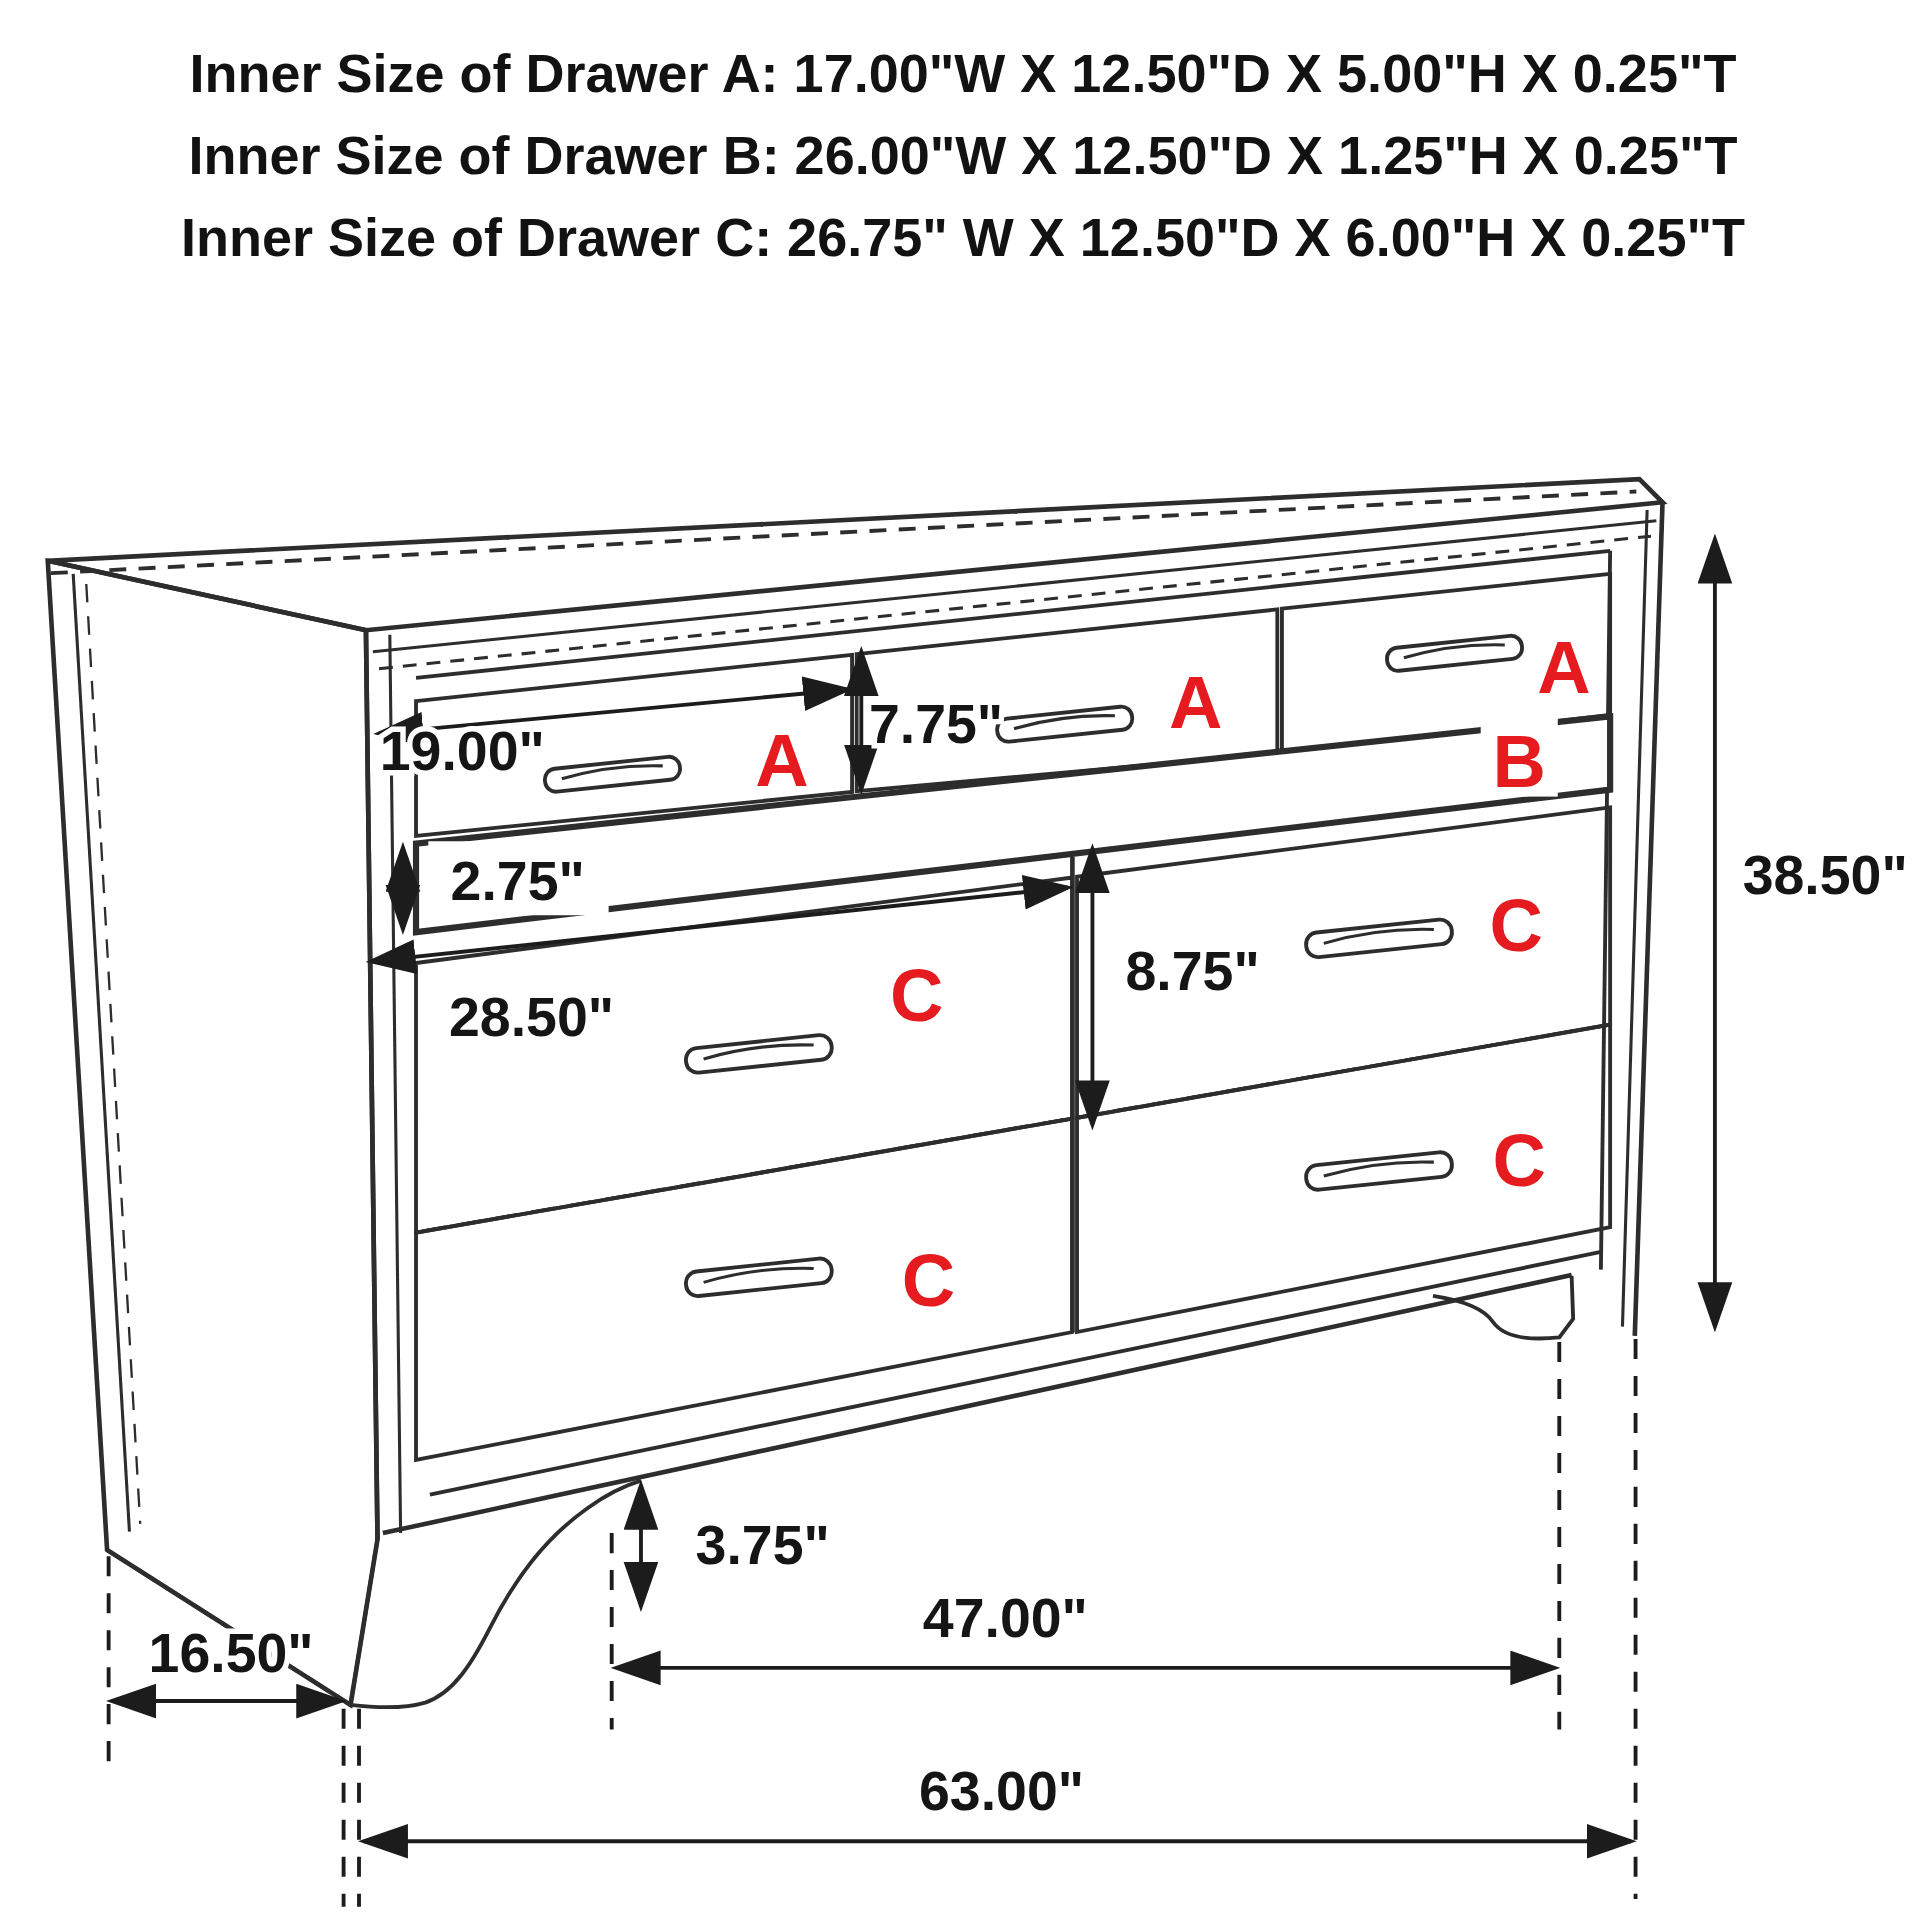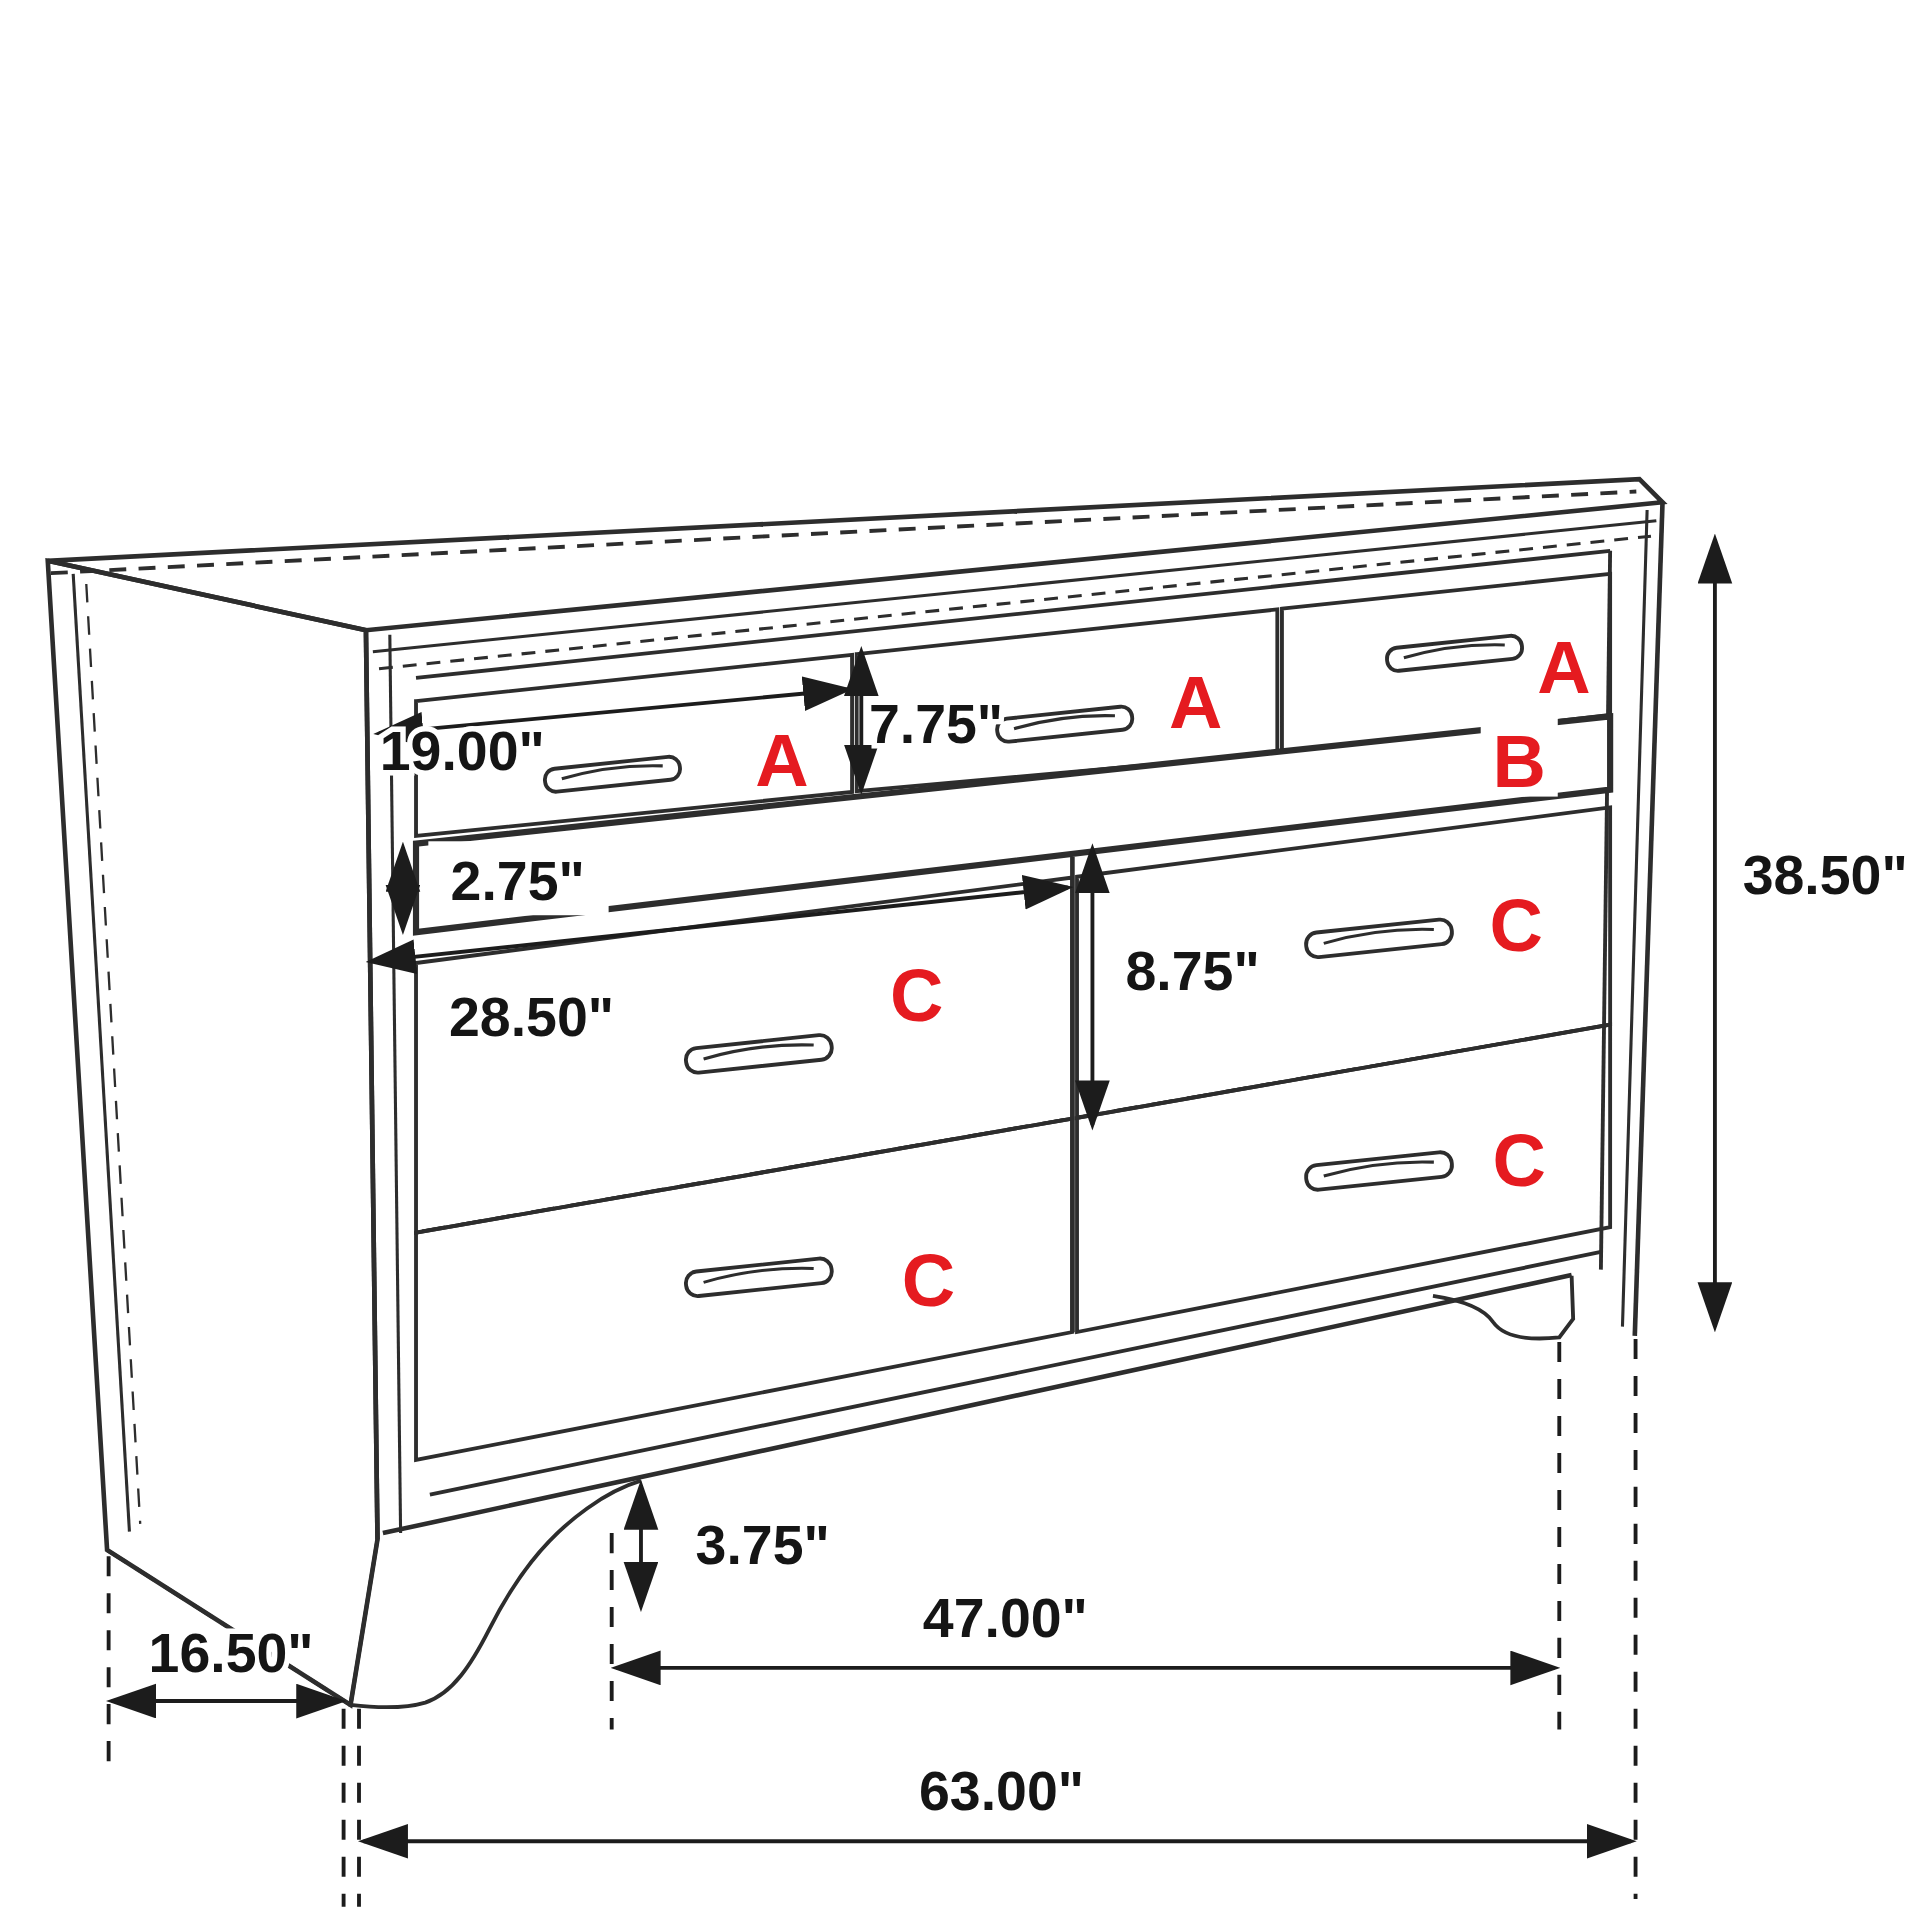--- a/index.html
+++ b/index.html
@@ -13,20 +13,25 @@
   .letter{font-size:96px;font-weight:bold;fill:#e51b20;}
   .ln{stroke:#2d2d2d;fill:none;}
   .dimln{stroke:#1c1c1c;fill:none;}
   .dash{stroke:#1c1c1c;fill:none;stroke-dasharray:26 22;}
 </style>
 </head>
 <body>
 
 <div class="page">
 
+  <div class="spec-header">
+    <div class="spec-line">Inner Size of Drawer A: 17.00"W X 12.50"D X 5.00"H X 0.25"T</div>
+    <div class="spec-line">Inner Size of Drawer B: 26.00"W X 12.50"D X 1.25"H X 0.25"T</div>
+    <div class="spec-line">Inner Size of Drawer C: 26.75" W X 12.50"D X 6.00"H X 0.25"T</div>
+  </div>
 
   <svg width="1926" height="1926" viewBox="0 0 2500 2500">
     <defs>
       <marker id="ah" markerWidth="13" markerHeight="10" refX="11.5" refY="4.5" orient="auto-start-reverse" markerUnits="strokeWidth">
         <path d="M0,0 L13,4.5 L0,9 z" fill="#1c1c1c"></path>
       </marker>
       <pattern id="glitter" width="48" height="48" patternUnits="userSpaceOnUse">
         <circle cx="6" cy="8" r="2.8" fill="#1e1e1e"></circle>
         <circle cx="20" cy="4" r="2.1" fill="#333"></circle>
         <circle cx="34" cy="10" r="3.2" fill="#1e1e1e"></circle>

